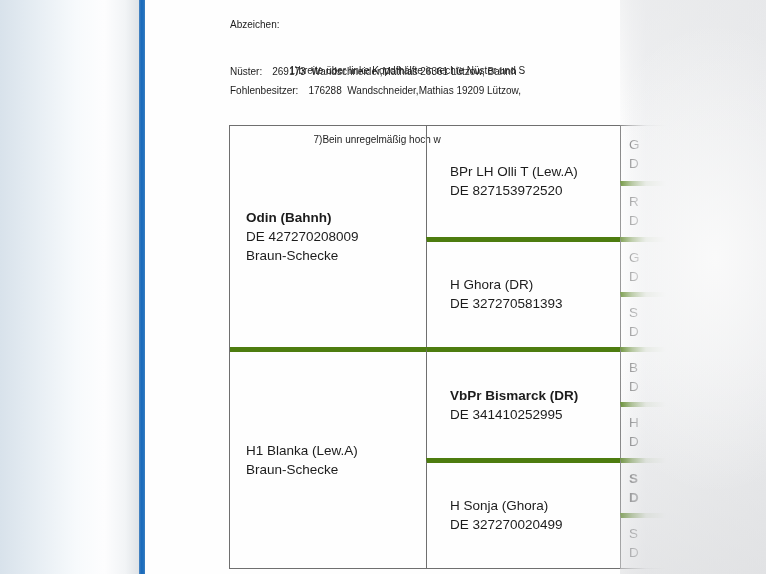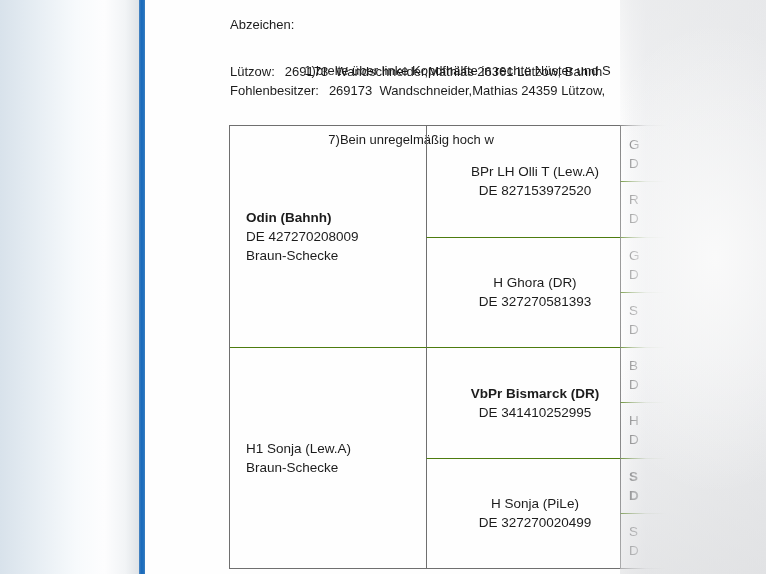--- a/index.html
+++ b/index.html
@@ -19,21 +19,21 @@
       #d8e2eb 0%, #e6edf3 25%, #f7fafc 55%, #fdfdfe 75%, #f2f4f6 90%, #dfe3e7 100%);
   }
   
   .stripe{
     position:absolute;left:139px;top:0;width:6px;height:574px;
     background:linear-gradient(to right,#4d87c2 0%,#1a6abb 35%,#1e6fbe 70%,#3c7fc0 100%);
   }
   .page{position:absolute;left:145px;top:0;width:621px;height:574px;background:#fefefe;}
 
   
-  .hline{position:absolute;white-space:nowrap;font-size:13px;line-height:23px;}
+  .hline{position:absolute;white-space:nowrap;font-size:10px;line-height:23px;}
   .hflex{display:flex;}
   .hlabel{white-space:pre;}
   .hval{white-space:pre;margin-left:10px;}
   .abz{left:230px;top:13px;}
   .abz-l2{padding-left:24px;}
   .zue{left:230px;top:60px;}
   .foh{left:230px;top:79px;}
 
   
   .ped{
@@ -44,23 +44,23 @@
     border:1px solid #6f6f6f;border-right:none;
     box-sizing:border-box;
     font-size:13.5px;
   }
   .cell{
     display:flex;flex-direction:column;justify-content:center;
     box-sizing:border-box;overflow:hidden;
   }
   .cell .ln{line-height:19px;white-space:nowrap;}
   .bl{border-left:1px solid #6f6f6f;}
-  .bt{border-top:1px solid #4d7c0f;}
+  .bt{border-top:5px solid #4d7c0f;}
   .c1{grid-column:1;padding-left:16px;}
-  .c2{grid-column:2;padding-left:23px;align-items:center;}
+  .c2{grid-column:2;padding-left:23px;}
   .c3{grid-column:3;padding-left:8px;}
   .r1-4{grid-row:1/5;} .r5-8{grid-row:5/9;}
   .r1-2{grid-row:1/3;} .r3-4{grid-row:3/5;} .r5-6{grid-row:5/7;} .r7-8{grid-row:7/9;}
   .rr1{grid-row:1;} .rr2{grid-row:2;} .rr3{grid-row:3;} .rr4{grid-row:4;}
   .rr5{grid-row:5;} .rr6{grid-row:6;} .rr7{grid-row:7;} .rr8{grid-row:8;}
   .b{font-weight:bold;}
 
   
   .fade{
     position:absolute;left:620px;top:0;width:146px;height:574px;z-index:5;
@@ -82,55 +82,55 @@
 
     <div class="hline abz hflex">
       <span class="hlabel">Abzeichen:</span>
       <span class="hval">
         <span style="display:block">1)breite über linke Kopdfhälfte in rechte Nüster und S</span>
         <span style="display:block" class="abz-l2">7)Bein unregelmäßig hoch w</span>
       </span>
     </div>
 
     <div class="hline zue hflex">
-      <span class="hlabel">Lützow:</span>
+      <span class="hlabel">Nüster:</span>
       <span class="hval">269173  Wandschneider,Mathias 26361 Lützow, Bahnh</span>
     </div>
 
     <div class="hline foh hflex">
       <span class="hlabel">Fohlenbesitzer:</span>
-      <span class="hval">269173  Wandschneider,Mathias 24359 Lützow,</span>
+      <span class="hval">176288  Wandschneider,Mathias 19209 Lützow,</span>
     </div>
 
     <div class="ped">
 
       <div class="cell c1 r1-4">
         <span class="ln b">Odin (Bahnh)</span>
         <span class="ln">DE 427270208009</span>
         <span class="ln">Braun-Schecke</span>
       </div>
       <div class="cell c1 r5-8 bt">
-        <span class="ln">H1 Sonja (Lew.A)</span>
+        <span class="ln">H1 Blanka (Lew.A)</span>
         <span class="ln">Braun-Schecke</span>
       </div>
 
       <div class="cell c2 r1-2 bl">
         <span class="ln">BPr LH Olli T (Lew.A)</span>
         <span class="ln">DE 827153972520</span>
       </div>
       <div class="cell c2 r3-4 bl bt">
         <span class="ln">H Ghora (DR)</span>
         <span class="ln">DE 327270581393</span>
       </div>
       <div class="cell c2 r5-6 bl bt">
         <span class="ln b">VbPr Bismarck (DR)</span>
         <span class="ln">DE 341410252995</span>
       </div>
       <div class="cell c2 r7-8 bl bt">
-        <span class="ln">H Sonja (PiLe)</span>
+        <span class="ln">H Sonja (Ghora)</span>
         <span class="ln">DE 327270020499</span>
       </div>
 
       <div class="cell c3 rr1 bl">
         <span class="ln">G</span>
         <span class="ln">D</span>
       </div>
       <div class="cell c3 rr2 bl bt">
         <span class="ln">R</span>
         <span class="ln">D</span>

